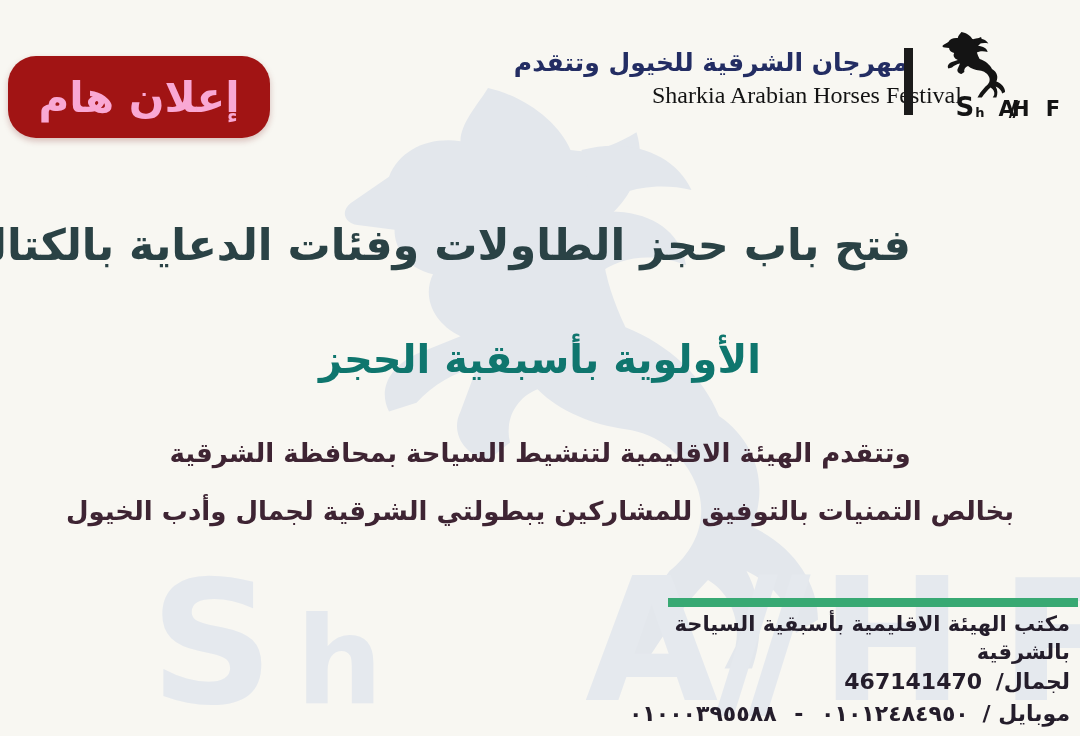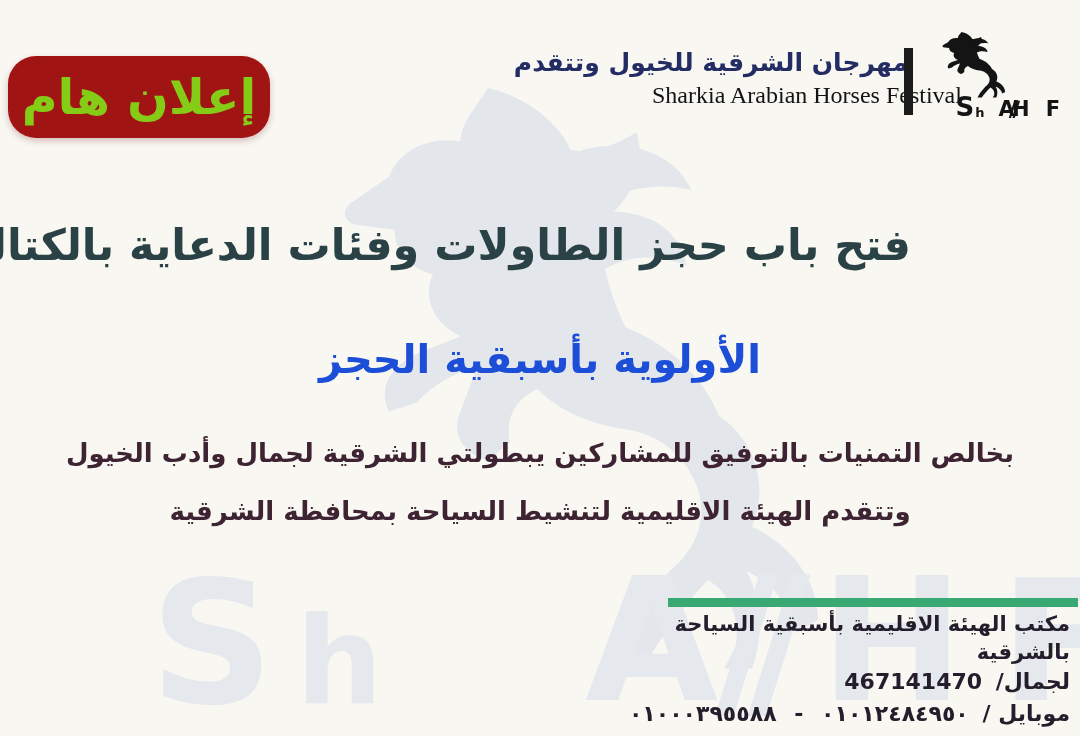--- a/index.html
+++ b/index.html
@@ -13,21 +13,21 @@
   .wm-letter{
     position:absolute;z-index:0;color:#e5e9ee;font-weight:bold;
     font-family:"DejaVu Sans",sans-serif;line-height:1;user-select:none;
   }
   
   .badge{
     position:absolute;left:8px;top:56px;width:262px;height:82px;z-index:3;
     background:#a11414;border-radius:28px;display:flex;align-items:center;justify-content:center;
     box-shadow:0 3px 6px rgba(120,20,20,.25);
   }
-  .badge span{color:#84cc16;font-size:49px;font-weight:bold;direction:rtl;}
+  .badge span{color:#f9a8d4;font-size:42px;font-weight:bold;direction:rtl;}
   
   .logo{position:absolute;right:0;top:24px;width:450px;height:100px;z-index:3;}
   .logo-ar{
     position:absolute;right:172px;top:24px;width:250px;text-align:center;direction:rtl;
     color:#232d63;font-size:25px;font-weight:bold;white-space:nowrap;
   }
   .logo-en{
     position:absolute;right:168px;top:58px;width:260px;text-align:center;
     color:#131313;font-size:24px;font-family:"Liberation Serif",serif;white-space:nowrap;
   }
@@ -43,21 +43,21 @@
   .monogram .m-f{font-size:21px;line-height:1;}
   
   .headline{
     position:absolute;left:0;top:220px;width:911px;z-index:2;margin:0;
     text-align:right;direction:rtl;white-space:nowrap;
     color:#2a4245;font-size:43px;font-weight:800;
   }
   .subheadline{
     position:absolute;left:0;top:336px;width:1080px;z-index:2;margin:0;
     text-align:center;direction:rtl;white-space:nowrap;
-    color:#1d4ed8;font-size:40px;font-weight:800;
+    color:#0f766e;font-size:40px;font-weight:800;
   }
   .body-text{position:absolute;left:0;top:424px;width:1080px;z-index:2;text-align:center;direction:rtl;}
   .body-line{
     color:#3e2433;font-size:26px;font-weight:700;line-height:58px;white-space:nowrap;
   }
   
   .green-bar{position:absolute;left:668px;top:598px;width:410px;height:9px;background:#38a973;z-index:2;}
   .contact{
     position:absolute;right:10px;top:610px;width:470px;z-index:2;
     direction:rtl;text-align:right;
@@ -107,22 +107,22 @@
       <span class="m-hh">H</span>
       <span class="m-f">F</span>
     </div>
   </div>
 
   <h1 class="headline">فتح باب حجز الطاولات وفئات الدعاية بالكتالوج</h1>
 
   <h2 class="subheadline">الأولوية بأسبقية الحجز</h2>
 
   <div class="body-text">
+    <div class="body-line">وتتقدم الهيئة الاقليمية لتنشيط السياحة بمحافظة الشرقية</div>
     <div class="body-line">بخالص التمنيات بالتوفيق للمشاركين يبطولتي الشرقية لجمال وأدب الخيول</div>
-    <div class="body-line">وتتقدم الهيئة الاقليمية لتنشيط السياحة بمحافظة الشرقية</div>
   </div>
 
   <div class="green-bar"></div>
   <div class="contact">
     <div class="contact-office">مكتب الهيئة الاقليمية بأسبقية السياحة بالشرقية</div>
     <div class="contact-line">
       <span>لجمال/</span>
       <span class="num">467141470</span>
     </div>
     <div class="contact-line">

